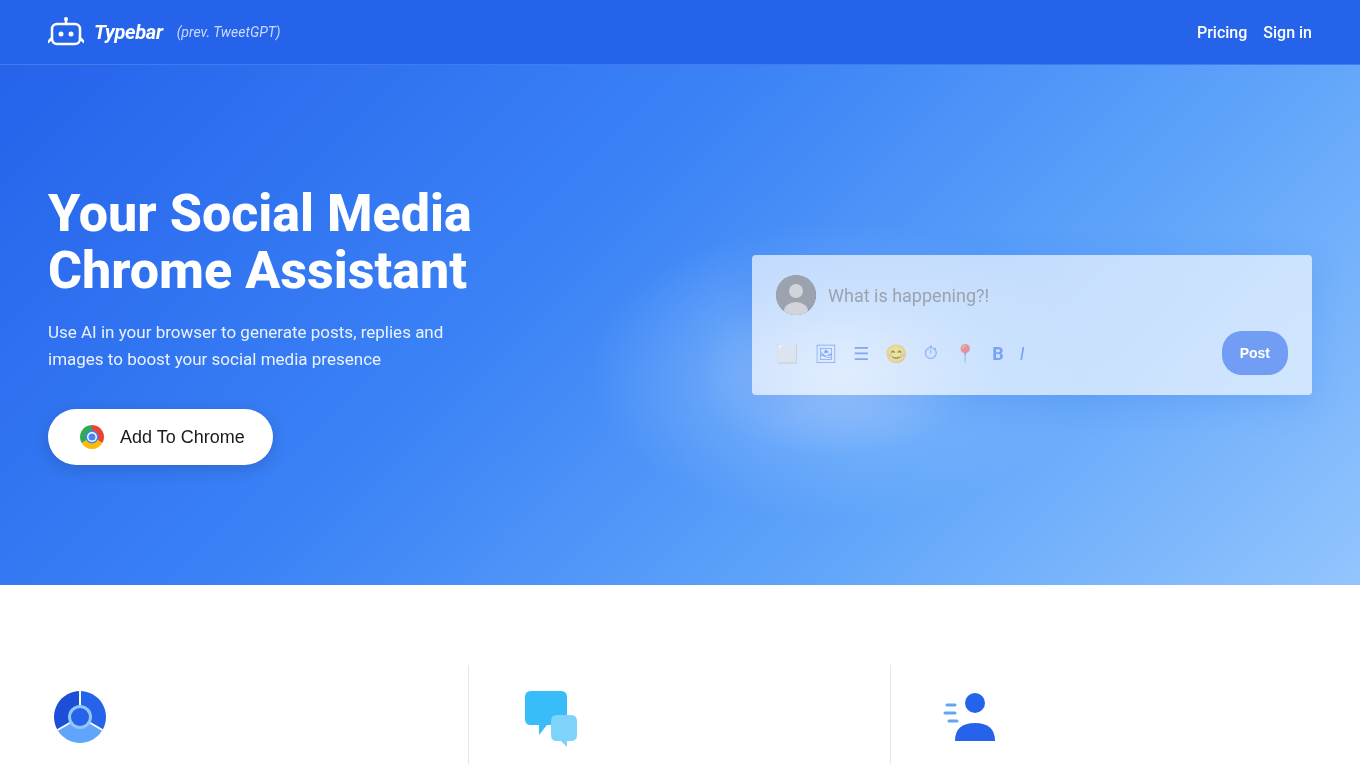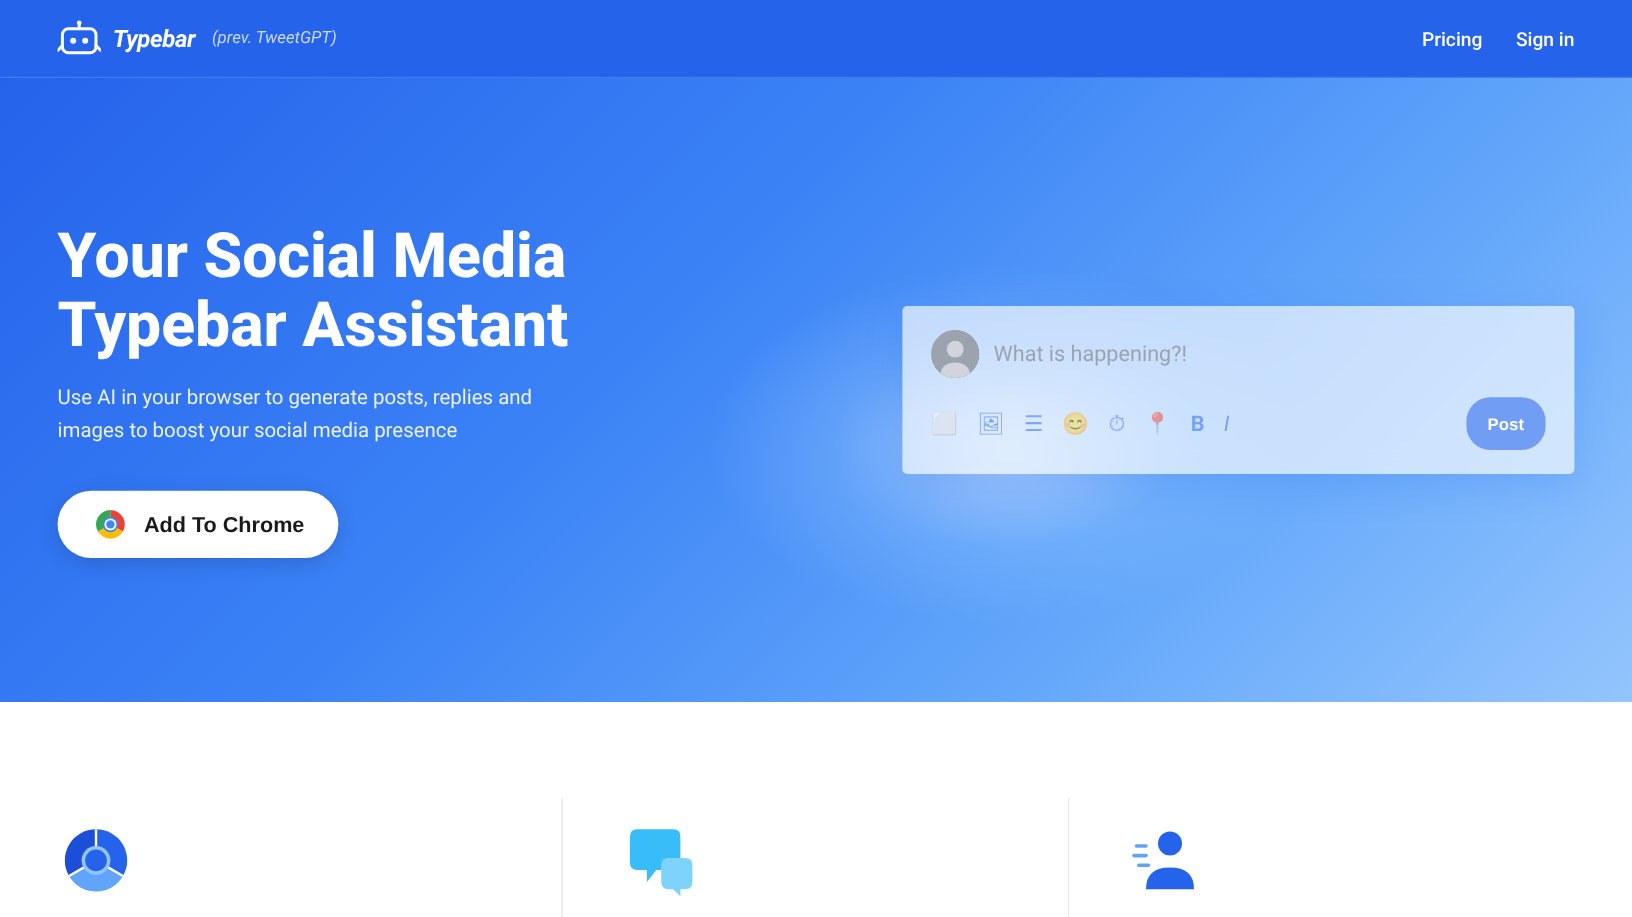--- a/index.html
+++ b/index.html
@@ -34,21 +34,21 @@
     }
     .brand-prev {
       color: rgba(255,255,255,0.75);
       font-size: 14px;
       font-weight: 400;
       margin-left: 4px;
     }
     .navbar-right {
       display: flex;
       align-items: center;
-      gap: 28px;
+      gap: 16px;
     }
     .nav-link {
       color: #fff;
       font-size: 16px;
       font-weight: 500;
       text-decoration: none;
       cursor: pointer;
     }
 
     
@@ -93,21 +93,21 @@
     .add-chrome-btn {
       display: inline-flex;
       align-items: center;
       gap: 12px;
       background: #fff;
       border: none;
       border-radius: 32px;
       padding: 12px 28px;
       cursor: pointer;
       font-size: 18px;
-      font-weight: 700;
+      font-weight: 400;
       color: #1a1a1a;
       box-shadow: 0 4px 16px rgba(0,0,0,0.15);
       text-decoration: none;
     }
     .chrome-icon {
       width: 32px;
       height: 32px;
       flex-shrink: 0;
     }
 
@@ -226,21 +226,21 @@
     <a class="nav-link">Sign in</a>
   </div>
 </nav>
 
 <section class="hero">
   <div class="hero-glow"></div>
 
   <div class="hero-content">
     <h1 class="hero-title">
       <span>Your Social Media</span><br>
-      <span>Typebar Assistant</span>
+      <span>Chrome Assistant</span>
     </h1>
     <p class="hero-subtitle">Use AI in your browser to generate posts, replies and images to boost your social media presence</p>
     <button class="add-chrome-btn">
 
       <svg class="chrome-icon" viewBox="0 0 32 32" xmlns="http://www.w3.org/2000/svg">
         <circle cx="16" cy="16" r="16" fill="#fff"></circle>
 
         <path d="M16 16 L16 4 A12 12 0 0 1 26.39 22 Z" fill="#EA4335"></path>
         <path d="M16 16 L26.39 22 A12 12 0 0 1 5.61 22 Z" fill="#FBBC05"></path>
         <path d="M16 16 L5.61 22 A12 12 0 0 1 16 4 Z" fill="#34A853"></path>

